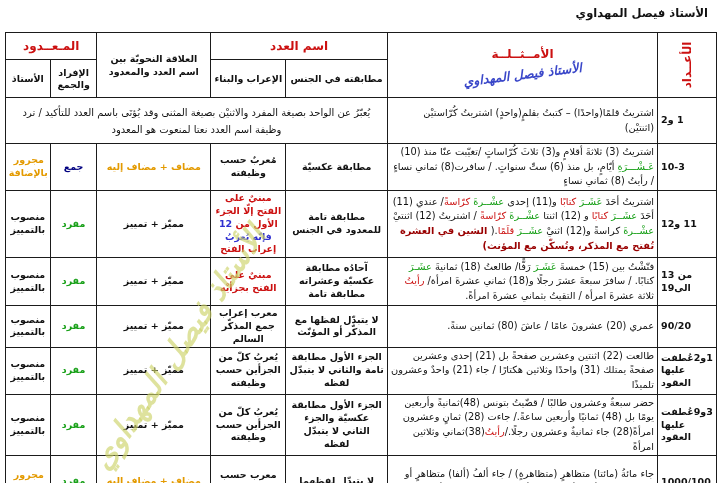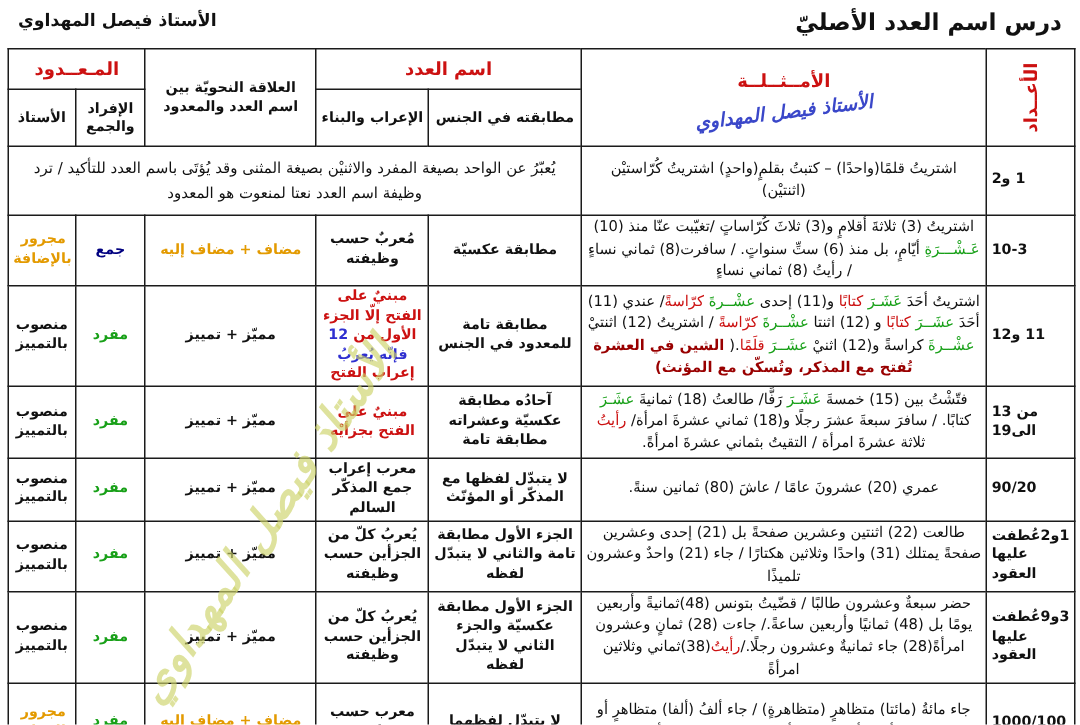--- a/index.html
+++ b/index.html
@@ -26,41 +26,40 @@
     position:absolute;top:50%;left:50%;
     transform:translate(-50%,-50%) rotate(-90deg);
     color:#cc1111;font-size:12px;font-weight:bold;white-space:nowrap;letter-spacing:1px;
   }
   .examples-head{text-align:center;position:relative;}
   .signature{
     display:inline-block;color:#3a47c9;font-size:12.5px;font-weight:bold;font-style:italic;
     transform:rotate(-7deg);margin-top:6px;
   }
   .cell-num{font-size:9.5px;font-weight:bold;text-align:left;line-height:1.3;}
-  .cell-ex{font-size:9.8px;text-align:center;line-height:1.5;padding:2px 5px;}
+  .cell-ex{font-size:9.8px;text-align:right;line-height:1.5;padding:2px 5px;}
   .cell-b{font-size:9.5px;font-weight:bold;text-align:center;line-height:1.35;}
   .cell-merged{font-size:10px;text-align:center;line-height:1.7;padding:2px 6px;}
   .c-r{color:#cc1111;margin-top:32px;}
   .c-g{color:#18a018;}
   .c-o{color:#e39a00;}
   .c-n{color:#000080;}
   .c-b{color:#2f2fd0;}
   .c-d{color:#990000;font-weight:bold;}
   .watermark{
     position:absolute;left:18px;top:330px;width:320px;text-align:center;
     transform:rotate(-56deg);transform-origin:center;
     color:rgba(205,210,105,0.65);font-size:30px;font-weight:bold;font-style:italic;
     pointer-events:none;white-space:nowrap;
   }
 </style>
 </head>
 <body>
 
 <div class="topbar">
-  <span class="doc-title">درس اسم العدد الأصليّ</span>
   <span>الأستاذ فيصل المهداوي</span>
 </div>
 
 <table class="grid">
   <colgroup>
     <col style="width:58px">
       <col style="width:266px">
       <col style="width:100px">
     <col style="width:74px">
       <col style="width:112px">

